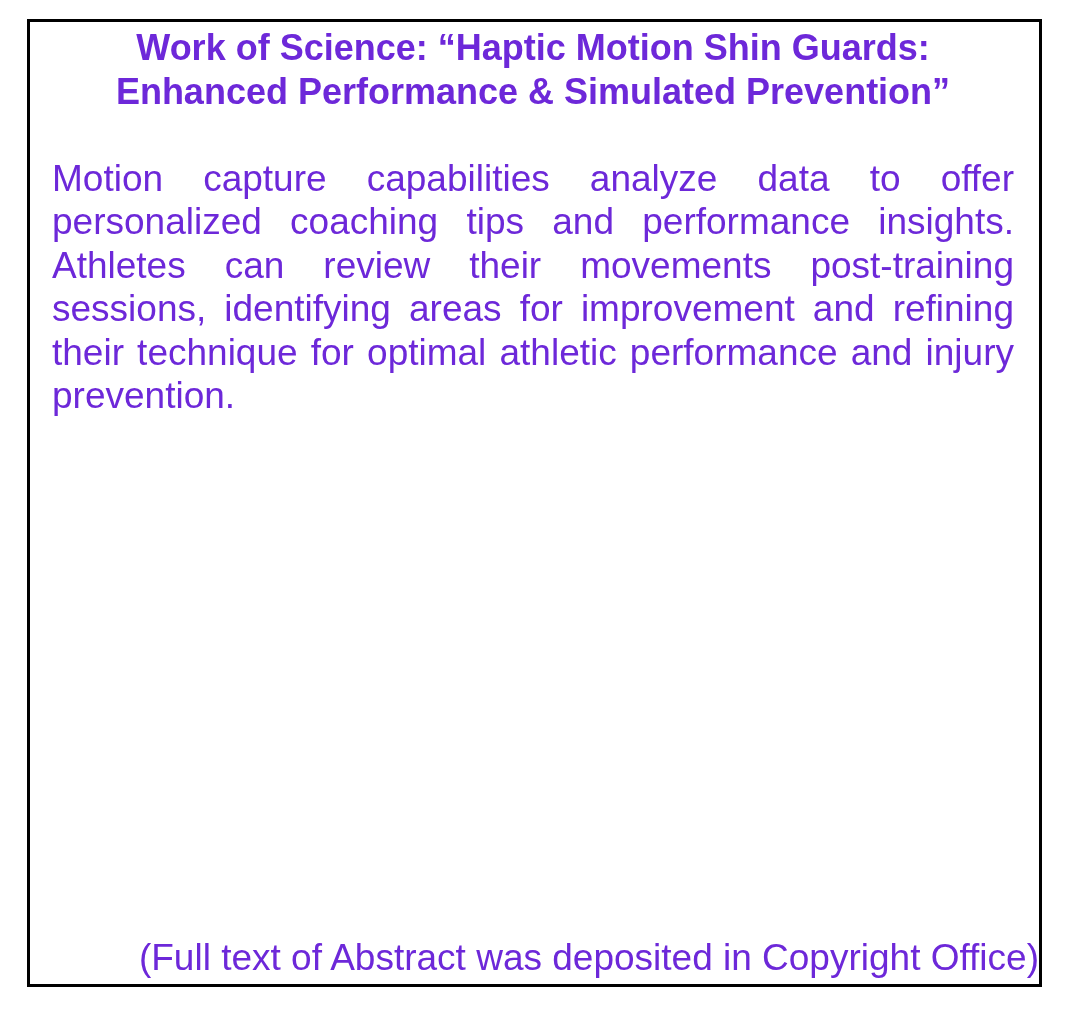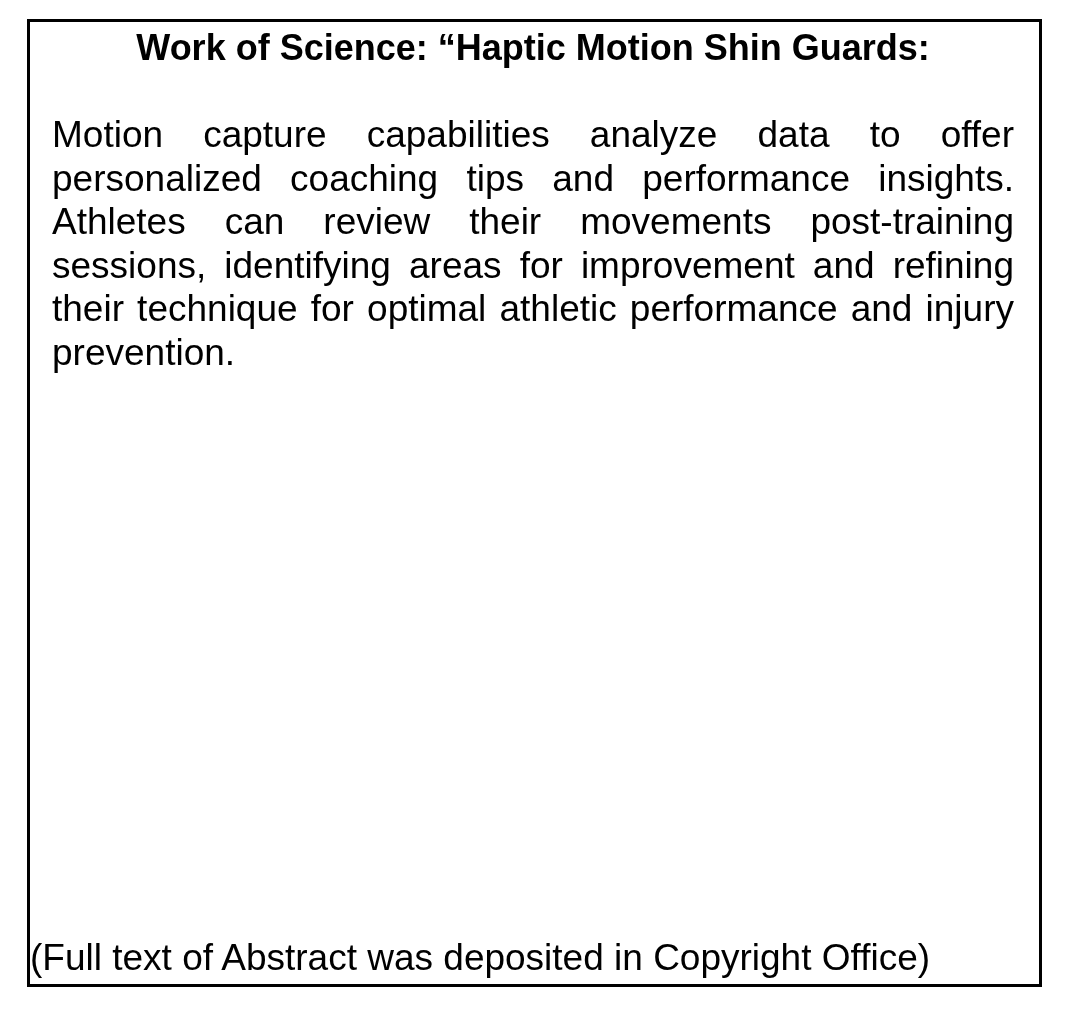--- a/index.html
+++ b/index.html
@@ -5,21 +5,21 @@
   html, body {
     margin: 0;
     padding: 0;
     background: #ffffff;
   }
   .page {
     position: relative;
     width: 1066px;
     height: 1000px;
     background: #ffffff;
-    color: #000000;
+    color: #6d28d9;
     font-family: "Liberation Sans", "DejaVu Sans", sans-serif;
     overflow: hidden;
   }
   .doc-box {
     position: absolute;
     left: 27px;
     top: 19px;
     width: 1015px;
     height: 968px;
     box-sizing: border-box;
@@ -45,32 +45,33 @@
     text-justify: inter-word;
     hyphens: none;
   }
   .doc-footer {
     position: absolute;
     left: 0;
     right: 0;
     bottom: 5px;
     font-size: 37px;
     line-height: 43.5px;
-    text-align: left;
+    text-align: right;
     white-space: nowrap;
   }
 </style>
 </head>
 <body>
 
 <div class="page">
   <div class="doc-box">
 
     <h1 class="doc-title">
       <span class="title-line">Work of Science: “Haptic Motion Shin Guards:</span>
+      <span class="title-line">Enhanced Performance &amp; Simulated Prevention”</span>
     </h1>
 
 
 
     <p class="doc-par">Motion capture capabilities analyze data to offer personalized coaching tips and performance insights. Athletes can review their movements post-training sessions, identifying areas for improvement and refining their technique for optimal athletic performance and injury prevention.</p>
 
     <div class="doc-footer">(Full text of Abstract was deposited in Copyright Office)</div>
 
   </div>
 </div>

